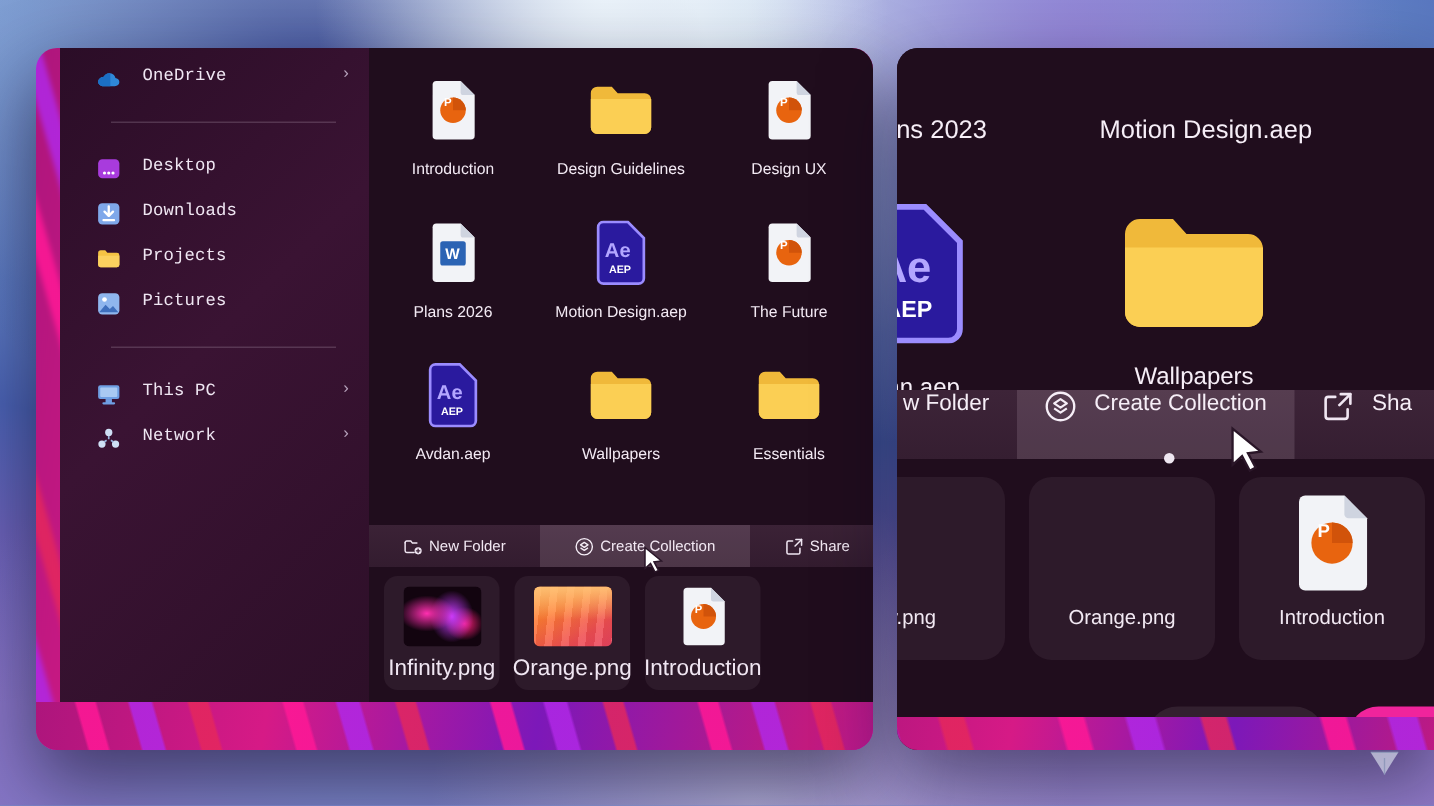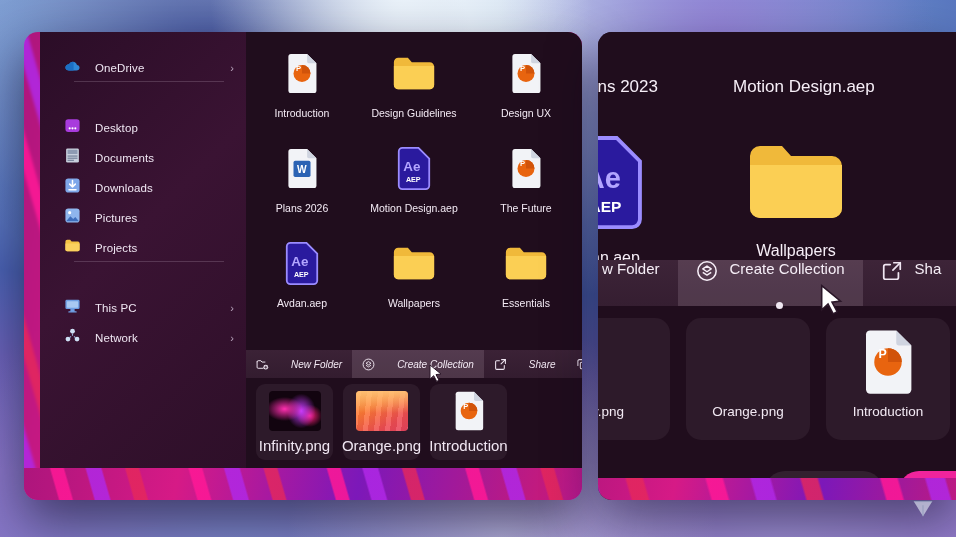--- a/index.html
+++ b/index.html
@@ -51,22 +51,22 @@
   .win-wallpaper-underlay{position:absolute;inset:0;overflow:hidden;}
   .win-wallpaper-underlay .streaks{transform:scale(1.6) translate(-6%, 4%);filter:blur(1px);}
 
   
   #sidebar{
     position:absolute;left:16px;top:0;width:206px;height:451px;
     background:linear-gradient(135deg,#2b0d27 0%,#3a1333 45%,#2d0f28 100%);
     padding-top:12px;box-sizing:border-box;
   }
   .side-item{
-    display:flex;align-items:flex-end;height:30px;padding:0 12px 0 24px;
-    color:#efe6f2;font-size:11.5px;letter-spacing:.1px;position:relative;
+    display:flex;align-items:flex-start;height:30px;padding:0 12px 0 24px;
+    color:#efe6f2;font-size:11.5px;letter-spacing:.1px;position:relative;font-family:Liberation Mono, monospace;
   }
   .side-item .lbl{margin-left:14px;flex:1;white-space:nowrap;}
   .side-item .chev{color:#cdbcd4;font-size:11px;opacity:.85;}
   .side-gap{height:14px;}
   .side-sep{height:1px;margin:7px 22px 8px 34px;background:rgba(236,220,240,.18);}
   .ic{width:17px;height:17px;flex:0 0 17px;display:block;}
 
   
   #main-pane{
     position:absolute;left:222px;top:0;width:336px;height:451px;
@@ -80,22 +80,22 @@
   .file-cell{display:flex;flex-direction:column;align-items:center;gap:9px;height:95px;justify-content:flex-start;}
   .file-cell .ficon{width:44px;height:50px;display:flex;align-items:center;justify-content:center;}
   .file-cell .fname{color:#f3eaf4;font-size:10.5px;text-align:center;max-width:108px;white-space:nowrap;overflow:hidden;}
 
   
   #action-toolbar{
     position:absolute;left:0;top:318px;width:336px;height:28px;
     background:linear-gradient(180deg,#3b2236,#331c2f);
     display:flex;align-items:center;
   }
-  .tb-item{display:flex;align-items:center;gap:22px;height:28px;padding:0 10px;
-    color:#f2e8f3;font-size:10px;white-space:nowrap;font-style:italic;}
+  .tb-item{display:flex;align-items:center;gap:4px;height:28px;padding:0 23px;
+    color:#f2e8f3;font-size:10px;white-space:nowrap;}
   .tb-item.active{background:rgba(255,235,250,.13);}
   .tb-item .ic{width:13px;height:13px;flex:0 0 13px;}
 
   
   #thumb-row{position:absolute;left:0;top:352px;width:336px;height:82px;display:flex;gap:10px;padding-left:10px;box-sizing:border-box;}
   .thumb-card{width:77px;height:76px;border-radius:9px;background:#2d1a2a;
     display:flex;flex-direction:column;align-items:center;justify-content:flex-start;padding-top:7px;box-sizing:border-box;gap:6px;}
   .thumb-card .timg{width:52px;height:40px;border-radius:4px;overflow:hidden;display:flex;align-items:center;justify-content:center;}
   .thumb-card .tname{color:#f0e6f2;font-size:15px;white-space:nowrap;}
   .th-infinity{width:100%;height:100%;
@@ -207,63 +207,51 @@
         <svg viewBox="0 0 24 24">
             <rect x="2" y="3" width="20" height="18" rx="4" fill="#a83bdd"></rect>
             <circle cx="8" cy="16" r="1.5" fill="#fff"></circle>
             <circle cx="12" cy="16" r="1.5" fill="#fff"></circle>
             <circle cx="16" cy="16" r="1.5" fill="#fff"></circle>
           </svg>
       </span>
       <span class="lbl">Desktop</span>
     </div>
 
-    <div class="side-item">
-      <span class="ic">
-        <svg viewBox="0 0 24 24">
-            <rect x="3" y="2" width="18" height="20" rx="2" fill="#c7cfdd"></rect>
-            <rect x="5" y="4" width="14" height="6" rx="1" fill="#8e9bb3"></rect>
-            <rect x="5" y="12" width="14" height="1.6" fill="#6f7d96"></rect>
-            <rect x="5" y="15" width="14" height="1.6" fill="#6f7d96"></rect>
-            <rect x="5" y="18" width="9" height="1.6" fill="#6f7d96"></rect>
-          </svg>
-      </span>
-      <span class="lbl">Documents</span>
-    </div>
 
     <div class="side-item">
       <span class="ic">
         <svg viewBox="0 0 24 24">
             <rect x="2" y="2" width="20" height="20" rx="4" fill="#7fa8ea"></rect>
             <path d="M12 5v9m0 0l-4-4m4 4l4-4" stroke="#fff" stroke-width="2.2" fill="none" stroke-linecap="round" stroke-linejoin="round"></path>
             <rect x="6" y="17" width="12" height="2" rx="1" fill="#fff"></rect>
           </svg>
       </span>
       <span class="lbl">Downloads</span>
     </div>
 
     <div class="side-item">
       <span class="ic">
         <svg viewBox="0 0 24 24">
+            <path d="M2 6.5A2.5 2.5 0 014.5 4h4.2l2 2.4h9A2.3 2.3 0 0122 8.7v9A2.3 2.3 0 0119.7 20H4.3A2.3 2.3 0 012 17.7z" fill="#f5c344"></path>
+            <path d="M2 9.2h20v8.5A2.3 2.3 0 0119.7 20H4.3A2.3 2.3 0 012 17.7z" fill="#fbd15f"></path>
+          </svg>
+      </span>
+      <span class="lbl">Projects</span>
+    </div>
+
+    <div class="side-item">
+      <span class="ic">
+        <svg viewBox="0 0 24 24">
             <rect x="2" y="2" width="20" height="20" rx="4" fill="#8fb6ee"></rect>
             <circle cx="8" cy="8" r="2.2" fill="#fff"></circle>
             <path d="M3 20l6-7 4 4 3-3 5 6z" fill="#3f6fbd"></path>
           </svg>
       </span>
       <span class="lbl">Pictures</span>
-    </div>
-
-    <div class="side-item">
-      <span class="ic">
-        <svg viewBox="0 0 24 24">
-            <path d="M2 6.5A2.5 2.5 0 014.5 4h4.2l2 2.4h9A2.3 2.3 0 0122 8.7v9A2.3 2.3 0 0119.7 20H4.3A2.3 2.3 0 012 17.7z" fill="#f5c344"></path>
-            <path d="M2 9.2h20v8.5A2.3 2.3 0 0119.7 20H4.3A2.3 2.3 0 012 17.7z" fill="#fbd15f"></path>
-          </svg>
-      </span>
-      <span class="lbl">Projects</span>
     </div>
 
     <div class="side-sep"></div>
     <div class="side-gap"></div>
 
     <div class="side-item">
       <span class="ic">
         <svg viewBox="0 0 24 24">
             <rect x="2" y="4" width="20" height="13" rx="2" fill="#6f9fe3"></rect>
             <rect x="4" y="6" width="16" height="9" rx="1" fill="#a9c9f2"></rect>

